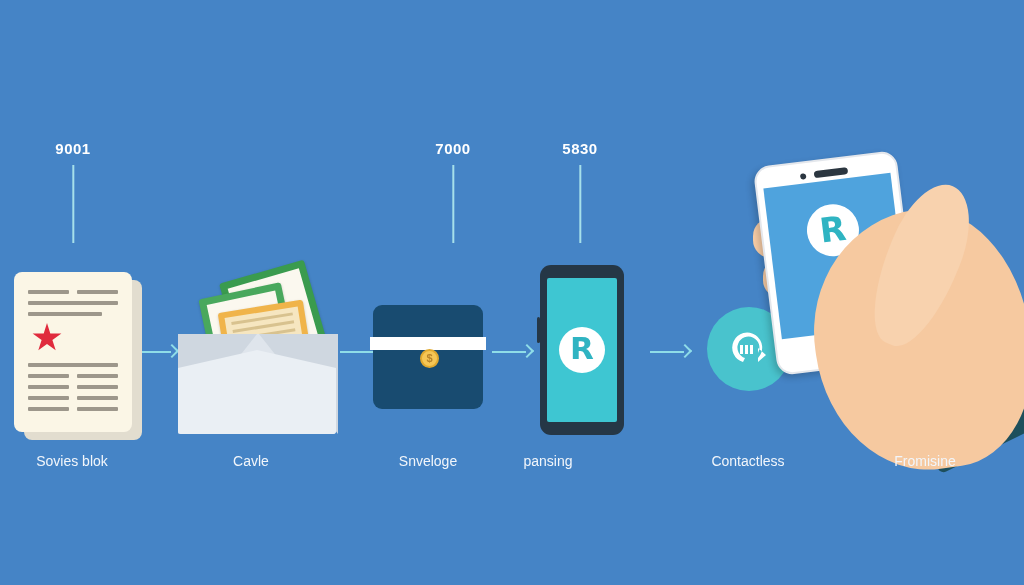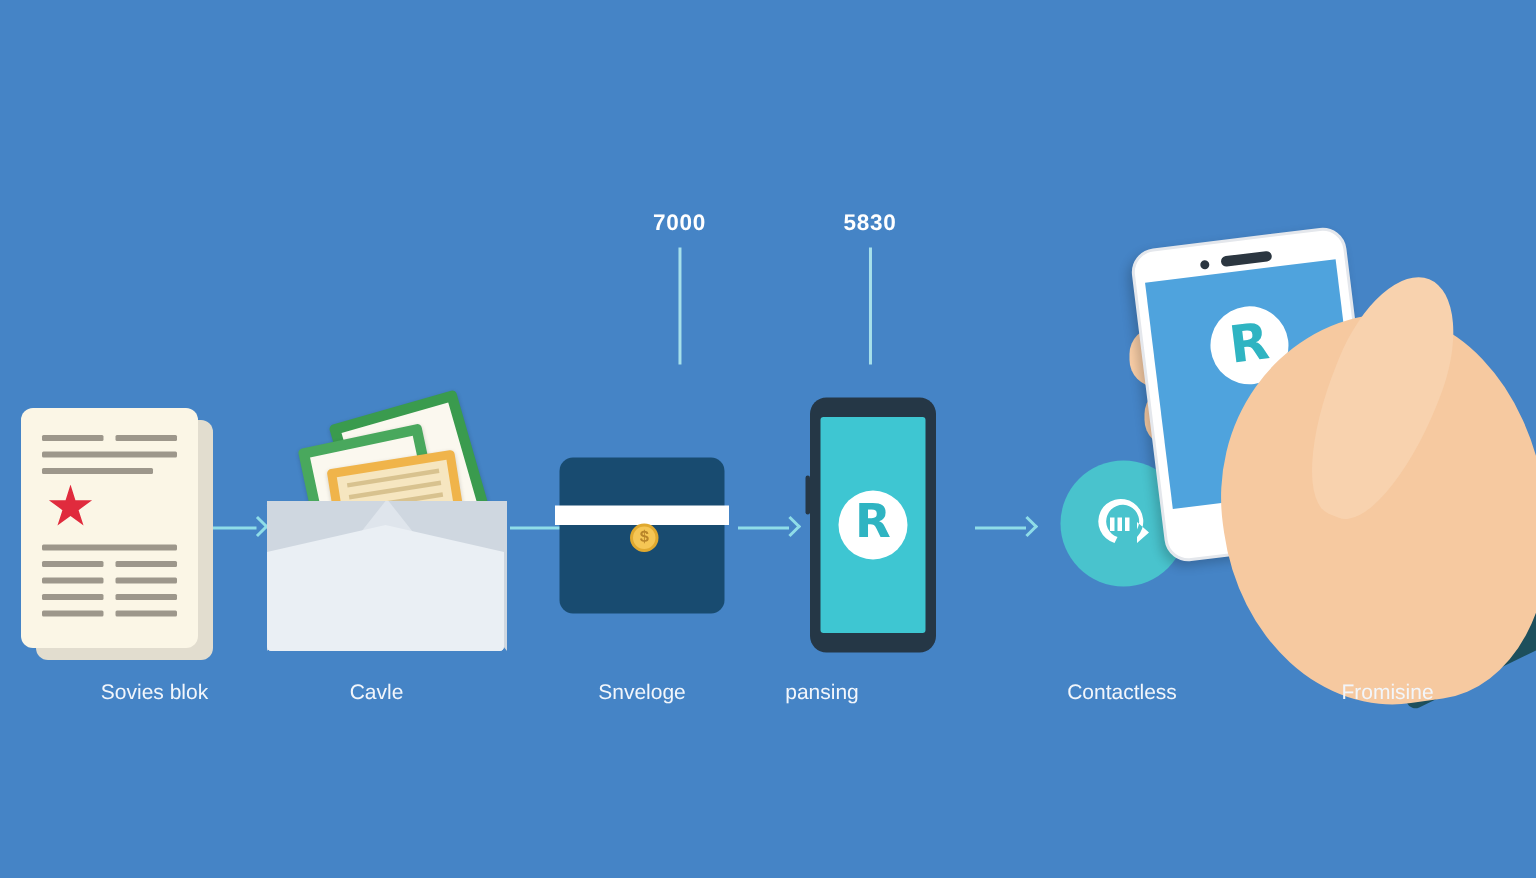--- a/index.html
+++ b/index.html
@@ -210,20 +210,24 @@
     position: absolute; left: 57px; top: 179px; width: 24px; height: 24px;
     border: 2px solid #c9ced6; border-radius: 50%;
   }
 </style>
 </head>
 <body>
 
 <div id="stage">
 
 
+  <div class="stat" style="left:73px; top:140px;">
+    <div class="stat-val">9001</div>
+    <div class="stat-line"></div>
+  </div>
   <div class="stat" style="left:453px; top:140px;">
     <div class="stat-val">7000</div>
     <div class="stat-line"></div>
   </div>
   <div class="stat" style="left:580px; top:140px;">
     <div class="stat-val">5830</div>
     <div class="stat-line"></div>
   </div>
 
   <div class="arrow" style="left:137px;">
@@ -323,20 +327,20 @@
       <div class="phone-w-screen">
         <div class="r-circle-w">R</div>
         <div class="call-label">Call</div>
       </div>
       <div class="home-btn"></div>
     </div>
     <div class="palm"></div>
     <div class="thumb"></div>
   </div>
 
-  <div class="caption" style="left:72px;margin-left:31px;">Sovies blok</div>
+  <div class="caption" style="left:72px;">Sovies blok</div>
   <div class="caption" style="left:251px;">Cavle</div>
   <div class="caption" style="left:428px;">Snveloge</div>
   <div class="caption" style="left:548px;">pansing</div>
   <div class="caption" style="left:748px;">Contactless</div>
   <div class="caption" style="left:925px;">Fromisine</div>
 
 </div>
 
 </body></html>

